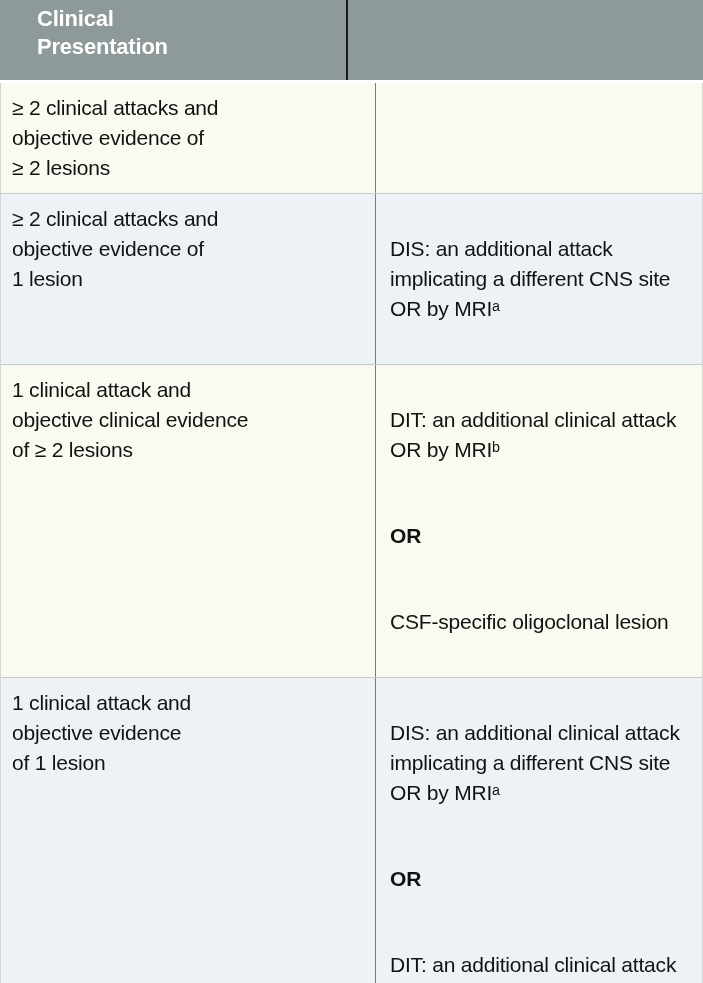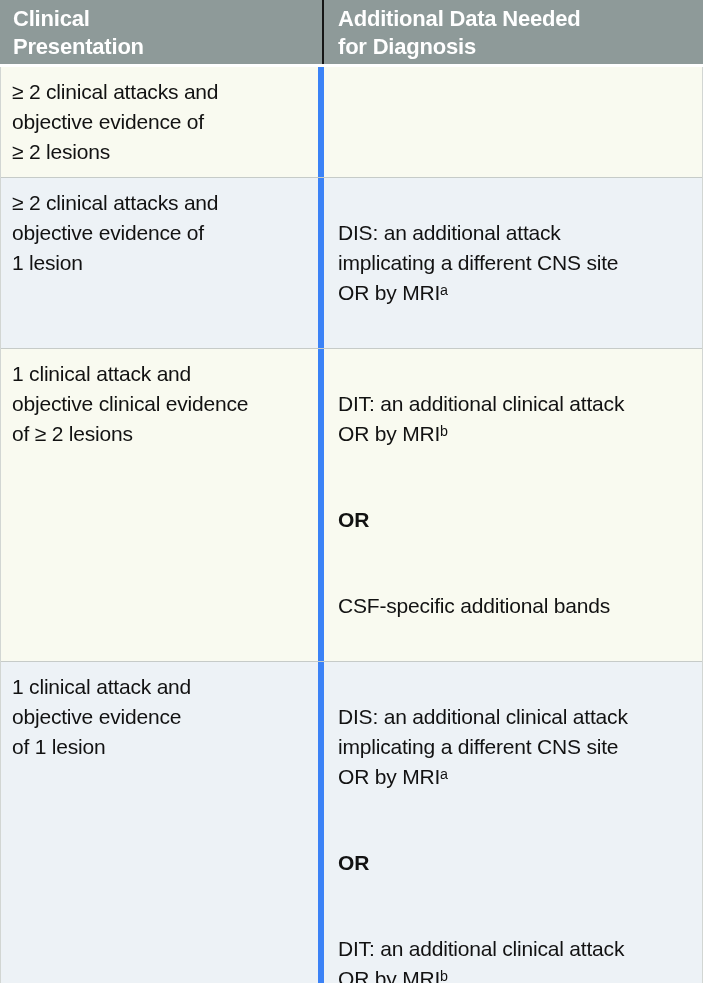--- a/index.html
+++ b/index.html
@@ -2,21 +2,21 @@
 <html><head>
 <meta charset="utf-8">
 <style>
   * { margin:0; padding:0; box-sizing:border-box; }
   html,body { width:703px; height:983px; background:#ffffff; overflow:hidden; }
   body { font-family:"Liberation Sans","DejaVu Sans",sans-serif; color:#141414; }
 
   .criteria-table { width:703px; }
 
   
-  .thead { display:flex; background:#8e9a99; height:64px; }
+  .thead { display:flex; background:#8e9a99; height:80px;padding-left:24px; }
   .th {
     color:#ffffff; font-weight:700; font-size:22px; line-height:28px;
     padding:5px 10px 0 13px; white-space:pre-line; letter-spacing:-0.2px;
   }
   .th1 { width:324px; border-right:2px solid #161616; }
   .th2 { flex:1; padding-left:14px; }
 
   
   .tbody {
     margin-top:3px;
@@ -29,35 +29,33 @@
   .row-odd  { background:#f9faf0; }
   .row-even { background:#edf2f6; }
   .tr0 { min-height:98px; }
   .tr1 { min-height:167px; }
   .tr2 { min-height:149px; }
   .tr3 { min-height:286px; }
   .td {
     padding:10px 8px 10px 11px; font-size:21px; line-height:30px;
     white-space:pre-line; letter-spacing:-0.2px; color:#121212;
   }
-  .td-left  { width:323px; border-right:6px solid #3b82f6; }
+  .td-left  { width:375px; border-right:1px solid #3b82f6; }
   .td-right { flex:1; padding-left:14px; padding-right:4px; }
   .block + .block { margin-top:26px; }
   .or-sep { font-weight:700; }
 </style>
 </head>
 <body>
 
 <div class="criteria-table">
 
   <div class="thead">
     <div class="th th1">Clinical
 Presentation</div>
-    <div class="th th2">Additional Data Needed
-for Diagnosis</div>
   </div>
 
   <div class="tbody">
 
     <div class="tr tr0 row-odd">
       <div class="td td-left">≥ 2 clinical attacks and
 objective evidence of
 ≥ 2 lesions</div>
     </div>
 
@@ -73,21 +71,21 @@
     </div>
 
     <div class="tr tr2 row-odd">
       <div class="td td-left">1 clinical attack and
 objective clinical evidence
 of ≥ 2 lesions</div>
       <div class="td td-right">
         <div class="block">DIT: an additional clinical attack
 OR by MRIᵇ</div>
         <div class="block or-sep">OR</div>
-        <div class="block">CSF-specific additional bands</div>
+        <div class="block">CSF-specific oligoclonal lesion</div>
       </div>
     </div>
 
     <div class="tr tr3 row-even">
       <div class="td td-left">1 clinical attack and
 objective evidence
 of 1 lesion</div>
       <div class="td td-right">
         <div class="block">DIS: an additional clinical attack
 implicating a different CNS site

